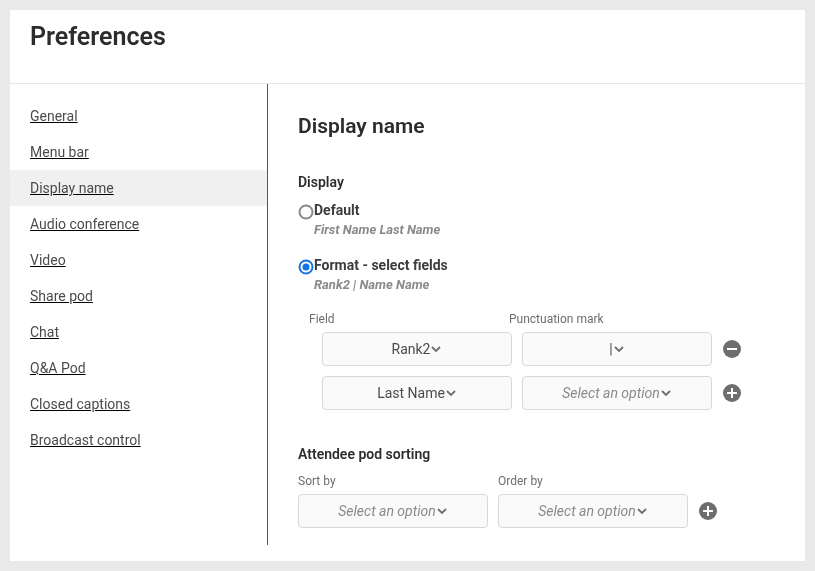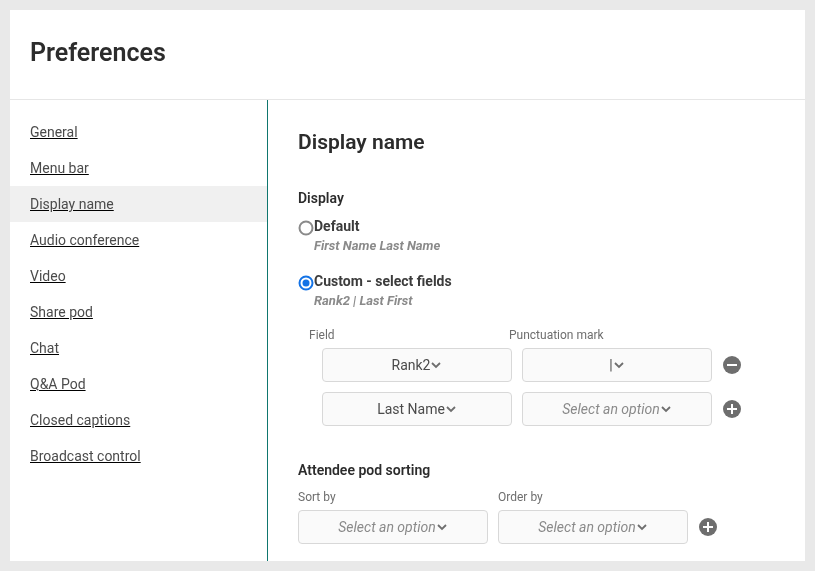--- a/index.html
+++ b/index.html
@@ -11,21 +11,21 @@
   padding: 10px;
   overflow: hidden;
 }
 .panel {
   background: #fff;
   width: 100%;
   height: 100%;
   padding: 0;
 }
 .title-row {
-  padding: 28px 20px 14px 20px;
+  padding: 12px 20px 14px 20px;
 }
 .title {
   font-size: 25px;
   font-weight: 600;
   color: #2c2c2c;
 }
 .divider {
   border: none;
   border-top: 1px solid #e6e6e6;
   margin: 18px 0 0 0;
@@ -194,22 +194,22 @@
       </div>
 
       <div class="radio-row">
         <span class="radio-icon">
           <svg width="16" height="16" viewBox="0 0 16 16">
               <circle cx="8" cy="8" r="6.5" fill="none" stroke="#1473e6" stroke-width="2"></circle>
               <circle cx="8" cy="8" r="3.5" fill="#1473e6"></circle>
             </svg>
         </span>
         <div class="radio-text">
-          <span class="radio-label">Custom - select fields</span>
-          <span class="radio-sub">Rank2 | Last First</span>
+          <span class="radio-label">Format - select fields</span>
+          <span class="radio-sub">Rank2 | Name Name</span>
         </div>
       </div>
 
       <div class="field-row-header">
         <div class="col-label col-field">Field</div>
         <div class="col-label col-punct">Punctuation mark</div>
       </div>
 
       <div class="field-row">
         <div class="select w190">

